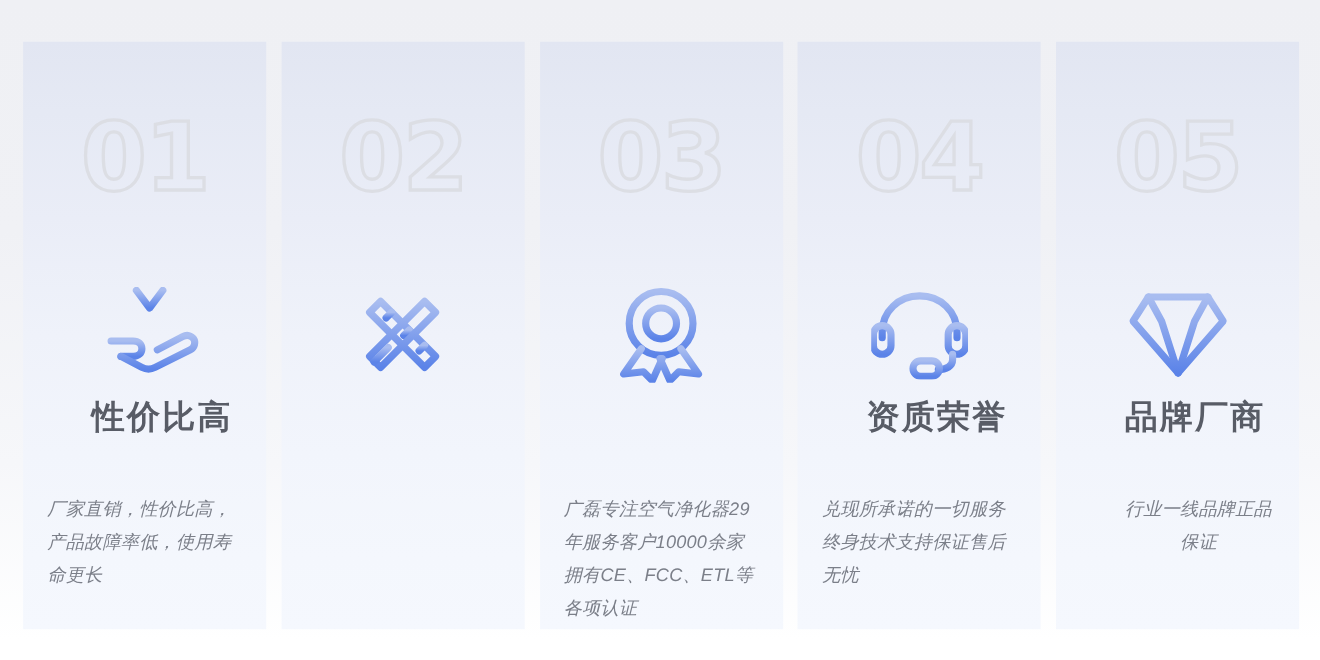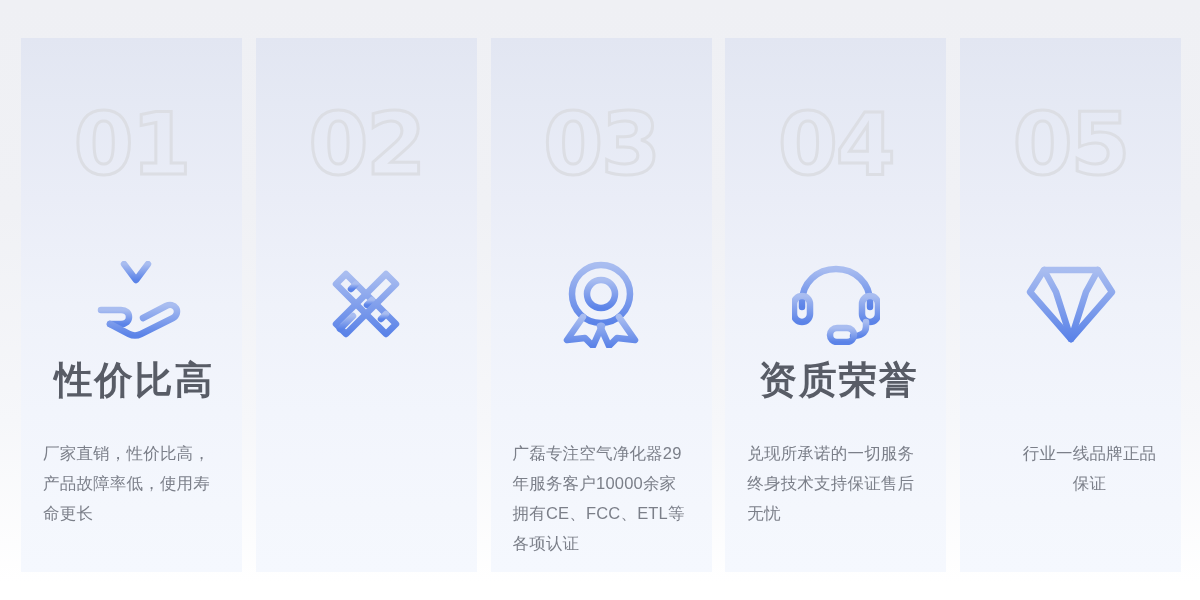--- a/index.html
+++ b/index.html
@@ -82,43 +82,44 @@
     justify-content: center;
   }
   .icon-wrap svg {
     display: block;
   }
 
   
   .title {
     position: absolute;
     top: 322px;
-    left: 3px;
+    left: 16px;
     width: 100%;
     text-align: center;
-    font-size: 38px;
+    font-size: 30px;
     font-weight: 700;
     color: #585c66;
     letter-spacing: 2px;
     line-height: 40px;
     white-space: nowrap;
   }
 
   
   .desc-wrap {
     position: absolute;
-    top: 400px;
+    top: 410px;
     left: 0;
     width: 100%;
     height: 130px;
     display: flex;
     align-items: flex-start;
     justify-content: flex-end;
     padding: 0 22px;
     box-sizing: border-box;
+    font-style: italic;
   }
   .desc {
     font-size: 16.5px;
     line-height: 30px;
     color: #7b7f89;
     text-align: left;
     letter-spacing: 0.2px;
     width: 100%;
   }
   .desc.center {
@@ -254,19 +255,20 @@
             </linearGradient>
           </defs>
           <g stroke="url(#g5)" stroke-width="6.5" stroke-linecap="round" stroke-linejoin="round" fill="none">
             <path d="M18 6 L72 6 L86 28 L45 75 L4 28 Z"></path>
             <path d="M4 28 L86 28"></path>
             <path d="M18 6 L30 28 L45 75"></path>
             <path d="M72 6 L60 28 L45 75"></path>
           </g>
         </svg>
       </div>
+      <div class="title">品牌厂商</div>
       <div class="desc-wrap">
         <div class="desc center">行业一线品牌正品保证</div>
       </div>
     </div>
 
   </div>
 </div>
 
 </body></html>

